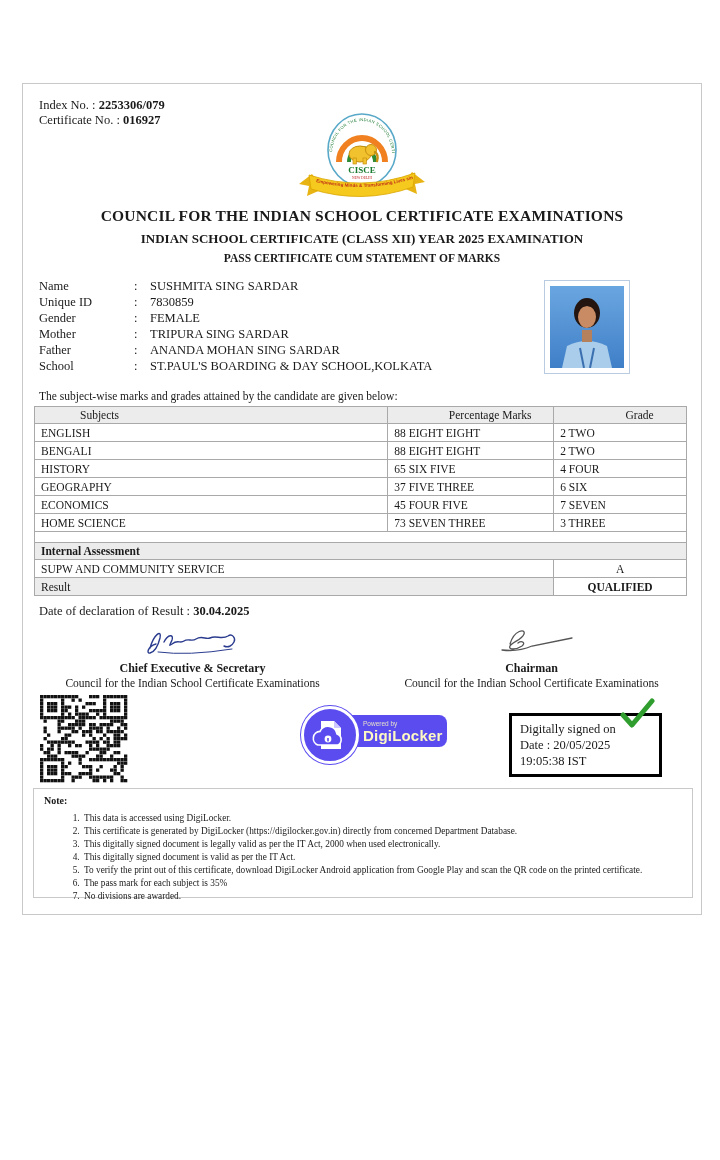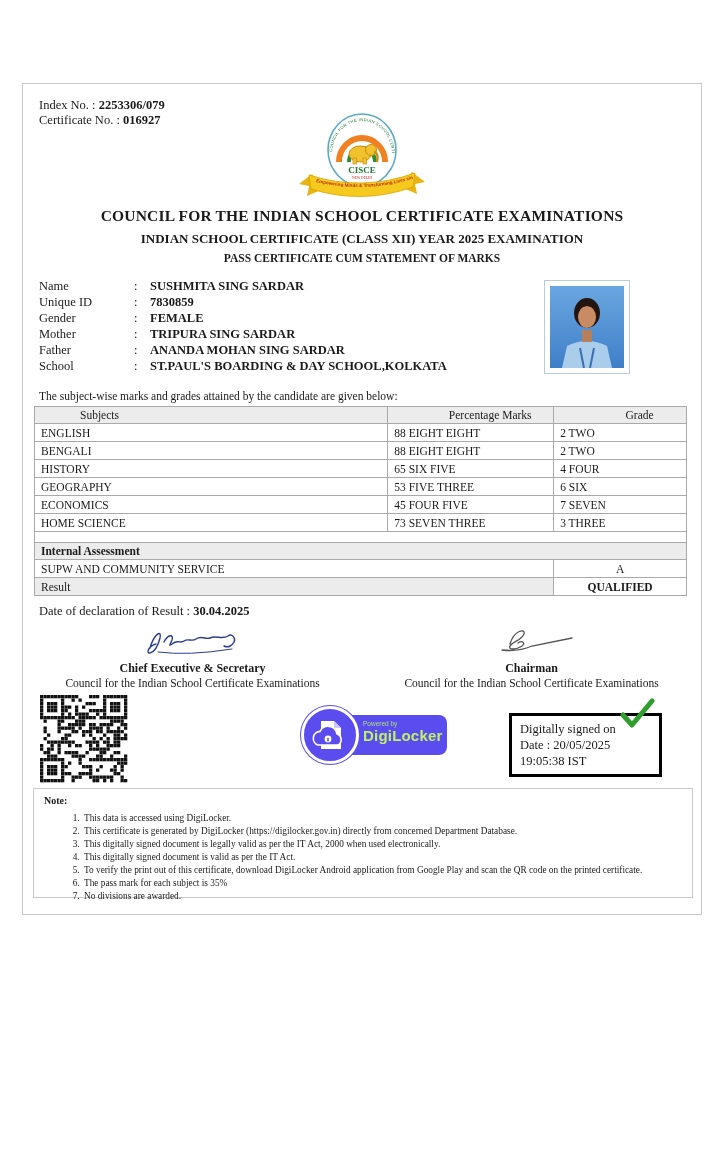--- a/index.html
+++ b/index.html
@@ -12,21 +12,21 @@
 
   .logo-wrap { position:absolute; top:28px; left:0; width:100%; text-align:center; }
 
   .titles { position:absolute; top:123px; left:0; width:100%; text-align:center; }
   .title-main { font-size:15.5px; font-weight:bold; letter-spacing:.2px; }
   .title-sub  { font-size:13px;  font-weight:bold; margin-top:6px; }
   .title-type { font-size:11.5px; font-weight:bold; margin-top:5px; }
 
   .details { position:absolute; top:194px; left:16px; width:480px; font-size:12.5px; }
   .detail-row { display:grid; grid-template-columns:95px 16px 1fr; line-height:16.1px; }
-  .detail-row .val { font-weight:bold; }
+  .detail-row .val { font-weight:normal; }
 
   .photo-frame { position:absolute; left:521px; top:196px; width:86px; height:94px; border:1px solid #b9cbe0; background:#fff; padding:5px; }
   .photo-frame svg { display:block; width:100%; height:100%; }
 
   .table-intro { position:absolute; top:306px; left:16px; font-size:11.5px; }
 
   table.marks { position:absolute; top:322px; left:11px; width:653px; border-collapse:collapse; font-size:11.5px; }
   table.marks td, table.marks th { border:1px solid #a9a9a9; padding:1px 6px; height:18px; font-weight:normal; text-align:left; }
   table.marks th.c, table.marks td.c { text-align:center; }
   table.marks .hdr td { background:#ececec; height:17px;padding-left:45px; }
@@ -44,21 +44,21 @@
   .sig-row { position:absolute; top:542px; left:0; width:100%; display:flex; }
   .sig-block { width:50%; text-align:center; }
   .sig-img { height:30px; }
   .sig-title { font-size:12px; font-weight:bold; margin-top:1px; }
   .sig-org { font-size:11.5px; margin-top:1px; }
 
   .qr { position:absolute; left:16px; top:610px; width:90px; height:90px; background:#fff; }
   .qr svg { width:90px; height:90px; fill:#111; }
 
   .dl-badge { position:absolute; left:278px; top:622px; width:150px; height:58px; }
-  .dl-pill { position:absolute; left:30px; top:9px; width:116px; height:40px; background:#5b4cf0; border-radius:8px; color:#bef264; font-family:"Liberation Sans", sans-serif; padding:5px 6px 12px 32px; }
+  .dl-pill { position:absolute; left:30px; top:9px; width:116px; height:32px; background:#5b4cf0; border-radius:8px; color:#fef9c3; font-family:"Liberation Sans", sans-serif; padding:5px 6px 12px 32px; }
   .dl-powered { font-size:6.5px; opacity:.85; }
   .dl-name { font-size:15px; font-weight:bold; letter-spacing:.2px; }
   .dl-circle { position:absolute; left:0; top:0; width:58px; height:58px; border-radius:50%; background:#5b4cf0; border:3px solid #fff; box-shadow:0 0 0 1px #5b4cf0; }
 
   .signed-box { position:absolute; left:486px; top:629px; width:153px; border:3px solid #000000; padding:5px 8px; font-size:12.5px; line-height:16px; }
   .check-icon { position:absolute; right:4px; top:-18px; }
 
   .notes { position:absolute; left:10px; top:704px; width:660px; height:110px; border:1px solid #c9c9c9; padding:6px 10px; }
   .notes-heading { font-size:10px; font-weight:bold; }
   .notes ol { margin:6px 0 0 38px; font-size:9.3px; line-height:13px; }
@@ -190,21 +190,21 @@
           <td>88 EIGHT EIGHT</td>
           <td>2 TWO</td>
         </tr>
         <tr>
           <td>HISTORY</td>
           <td>65 SIX FIVE</td>
           <td>4 FOUR</td>
         </tr>
         <tr>
           <td>GEOGRAPHY</td>
-          <td>53 FIVE THREE</td>
+          <td>37 FIVE THREE</td>
           <td>6 SIX</td>
         </tr>
         <tr>
           <td>ECONOMICS</td>
           <td>45 FOUR FIVE</td>
           <td>7 SEVEN</td>
         </tr>
         <tr>
           <td>HOME SCIENCE</td>
           <td>73 SEVEN THREE</td>

